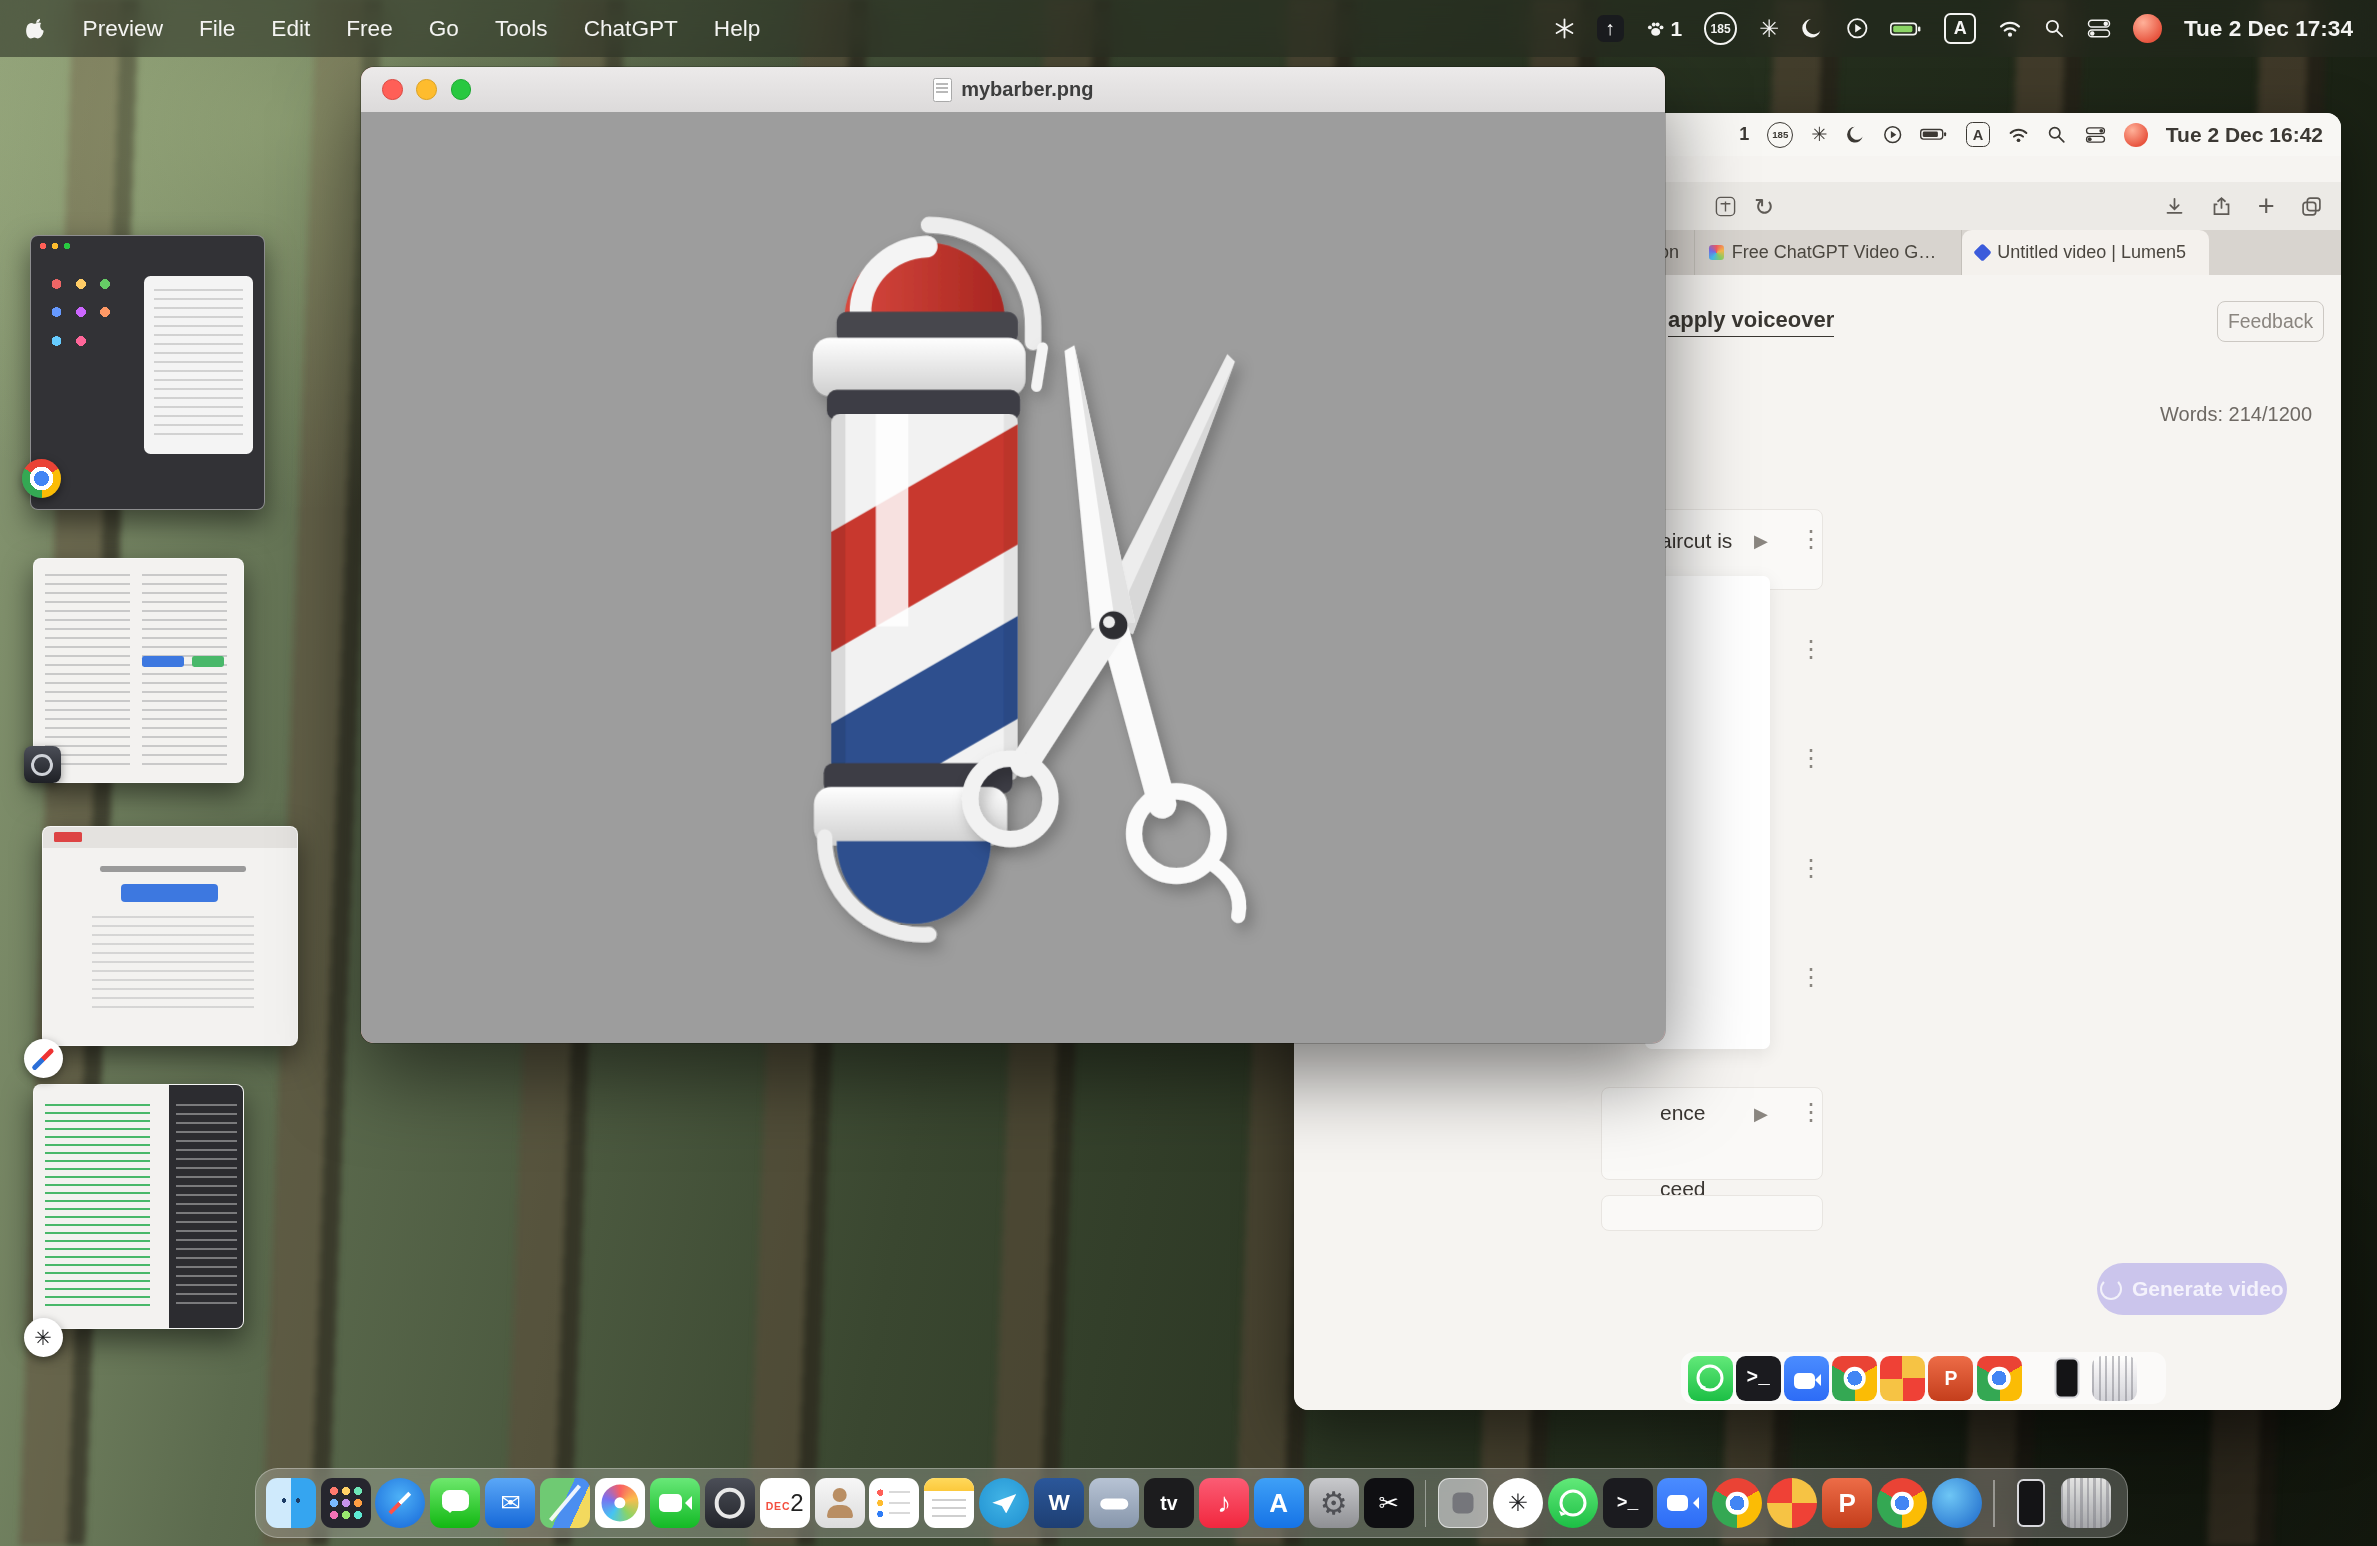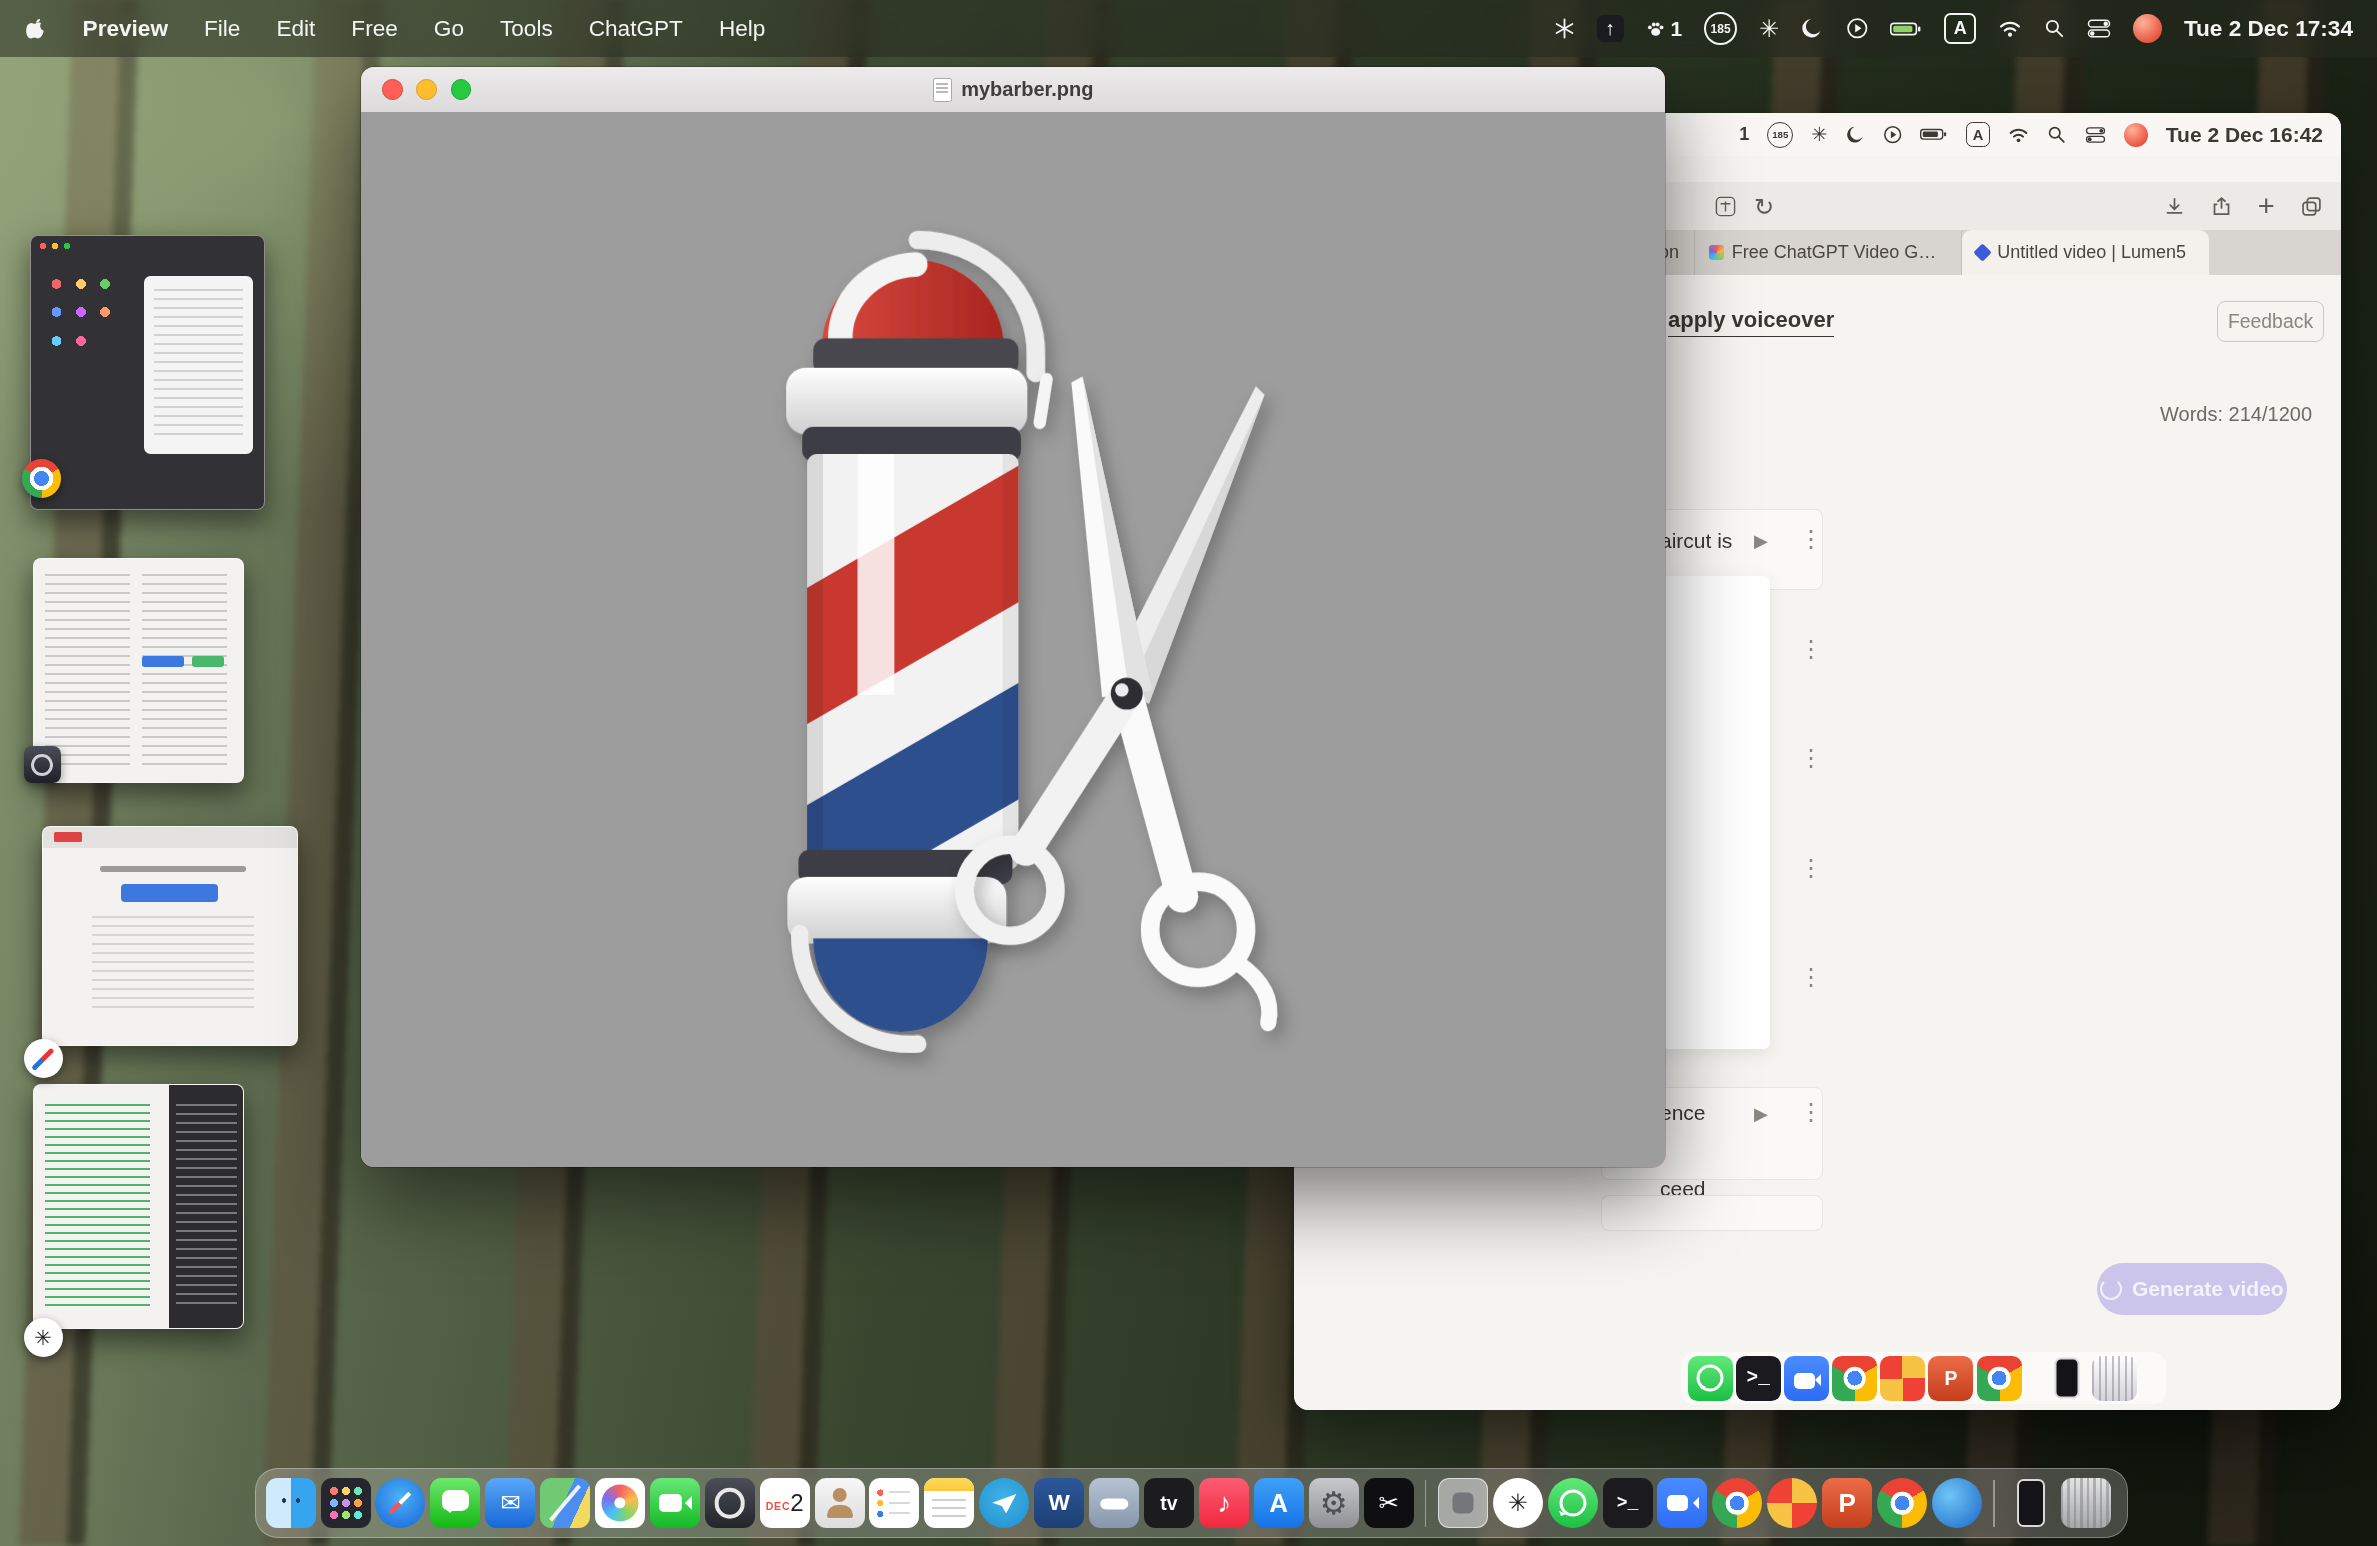--- a/index.html
+++ b/index.html
@@ -16,37 +16,37 @@
       rgba(40,32,24,.62) 121px 139px, rgba(60,48,38,0) 139px 243px);
     filter:blur(3.2px);}
   .wallpaper .glow{position:absolute;inset:0;
     background:radial-gradient(970px 647px at 12% 8%, rgba(205,225,160,.30), transparent 60%),
                radial-gradient(728px 566px at 90% 90%, rgba(0,0,0,.45), transparent 70%);}
   
   .menubar{position:absolute;left:0;top:0;width:100%;height:57px;z-index:40;
     background:rgba(34,40,30,.55);backdrop-filter:blur(19.4px);
     display:flex;align-items:center;color:#f4f4f2;font-size:22.6px;padding:0 24px;box-sizing:border-box;}
   .menubar .left{display:flex;align-items:center;gap:36px;}
-  .menubar .appname{font-weight:700;}
+  .menubar .appname{font-weight:400;}
   .menubar .menu-item{cursor:default;}
   .menubar .right{margin-left:auto;display:flex;align-items:center;gap:22px;}
   .sicon{display:inline-flex;align-items:center;justify-content:center;color:inherit;}
   .badge-circ{width:29px;height:29px;border-radius:50%;border:2px solid currentColor;
     display:inline-flex;align-items:center;justify-content:center;font-size:12px;font-weight:700;}
   .darkbox{width:27.5px;height:27.5px;border-radius:6.5px;background:rgba(25,25,30,.85);
     display:inline-flex;align-items:center;justify-content:center;font-size:19.4px;color:#fff;}
   .abox{width:27.5px;height:27.5px;border-radius:6.5px;border:2px solid currentColor;
     display:inline-flex;align-items:center;justify-content:center;font-size:18px;font-weight:700;}
   .avatar{width:29px;height:29px;border-radius:50%;
     background:radial-gradient(circle at 35% 30%,#ffb199,#e8553f 72%);}
   .clock{font-size:22.6px;font-weight:600;white-space:nowrap;}
   .pawwrap{display:inline-flex;align-items:center;gap:4.9px;font-size:21px;font-weight:600;}
   .gpt-glyph{font-size:24px;line-height:1;}
   
-  .pwin{position:absolute;left:361px;top:67px;width:1304px;height:1100px;z-index:30;
+  .pwin{position:absolute;left:361px;top:67px;width:1304px;height:976px;z-index:30;
     border-radius:13px;box-shadow:0 32px 81px rgba(0,0,0,.5), 0 0 0 0.8px rgba(0,0,0,.25);
     overflow:hidden;background:#fca5a5;}
   .pwin .titlebar{height:45px;background:linear-gradient(180deg,#eceaea,#dcdada);
     border-bottom:0.8px solid #b9b7b7;display:flex;align-items:center;justify-content:center;position:relative;}
   .tlights{position:absolute;left:21px;top:0;height:100%;display:flex;align-items:center;gap:13.7px;}
   .tlight{width:18.6px;height:18.6px;border-radius:50%;}
   .tl-red{background:#ff5f57;border:0.8px solid #d94942;}
   .tl-yellow{background:#febc2e;border:0.8px solid #d9a024;}
   .tl-green{background:#28c840;border:0.8px solid #1ea833;}
   .ptitle{display:flex;align-items:center;gap:9.7px;color:#3d3d3d;font-size:20px;font-weight:600;}

